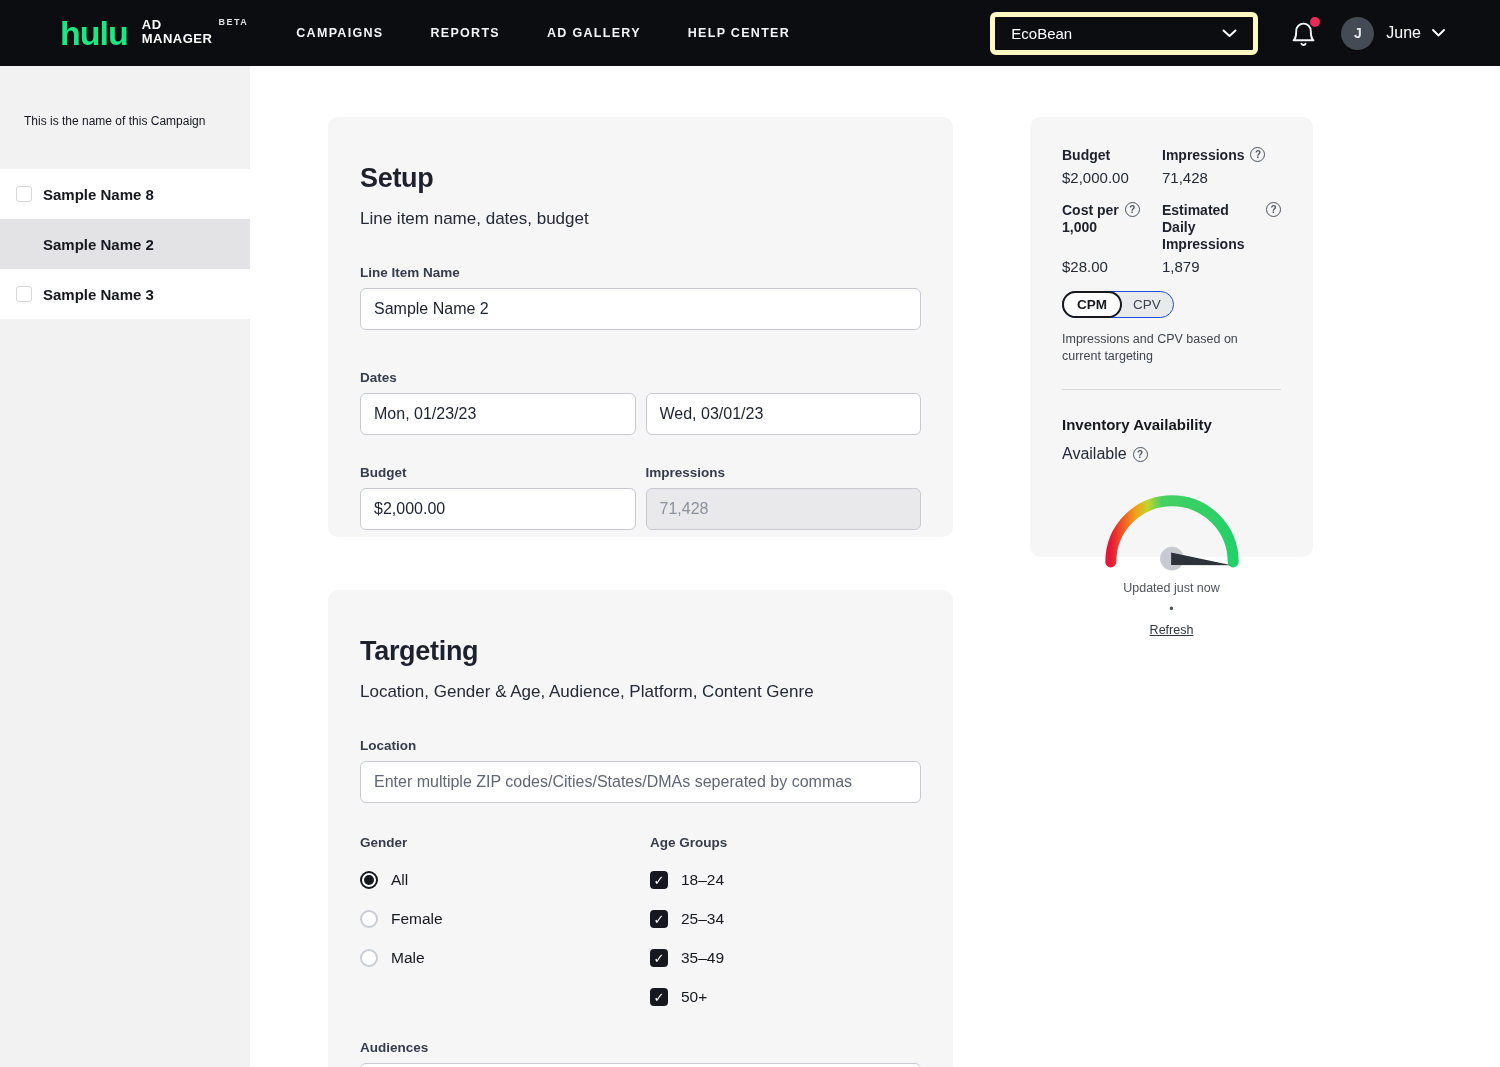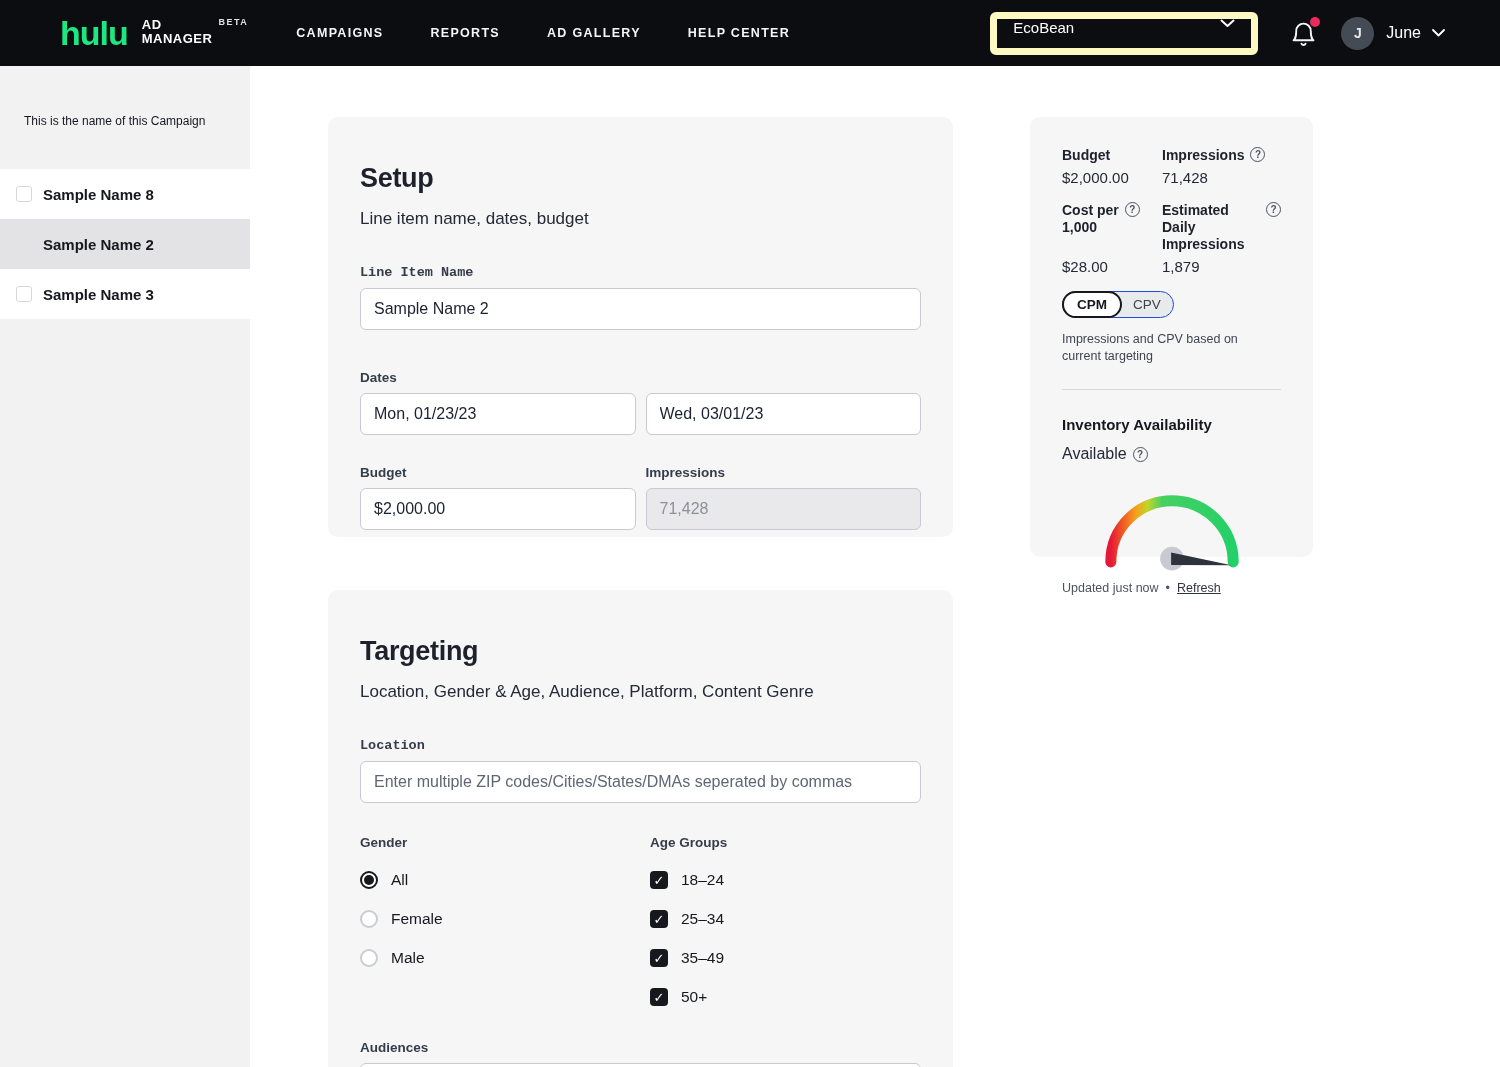--- a/index.html
+++ b/index.html
@@ -12,22 +12,22 @@
     background:#0b0d11; display:flex; align-items:center; padding:0 55px 0 60px; z-index:10; }
   .logo-group { display:flex; align-items:flex-start; }
   .logo-hulu { color:#1ce783; font-size:34px; font-weight:800; letter-spacing:-1px; line-height:34px; }
   .logo-product { margin-left:14px; margin-top:2px; color:#fff; font-size:13px; font-weight:800;
     line-height:14px; letter-spacing:.5px; }
   .logo-beta { margin-left:6px; margin-top:1px; color:#dfe1e5; font-size:9px; font-weight:700; letter-spacing:1.5px; }
   .nav { display:flex; align-items:center; margin-left:48px; gap:47px; }
   .nav-item { color:#f4f5f7; font-size:12.5px; font-weight:700; letter-spacing:1.3px;
     text-decoration:none; cursor:pointer; }
   .header-right { margin-left:auto; display:flex; align-items:center; }
-  .account-select { width:268px; height:43px; border:7px solid #fef9c3; border-radius:6px;
-    display:flex; align-items:flex-start; padding:0 16px; cursor:pointer; }
+  .account-select { width:268px; height:43px; border:5px solid #fef9c3; border-radius:6px;
+    display:flex; align-items:center; padding:0 16px; cursor:pointer; }
   .account-select-value { color:#fff; font-size:15px; flex:1; }
   .bell-wrap { position:relative; margin-left:33px; cursor:pointer; display:flex; }
   .bell-dot { position:absolute; top:-3px; right:-4px; width:10px; height:10px; border-radius:50%;
     background:#eb2a5c; }
   .user-menu { display:flex; align-items:center; margin-left:25px; cursor:pointer; }
   .avatar { width:33px; height:33px; border-radius:50%; background:#454b54; color:#e7e9ec;
     font-size:14px; font-weight:600; display:flex; align-items:center; justify-content:center; }
   .user-name { color:#fff; font-size:16px; margin-left:12px; margin-right:11px; }
 
   
@@ -41,21 +41,21 @@
   .side-label { color:#16181d; font-size:15px; font-weight:700; }
 
   
   .card { position:absolute; left:328px; width:625px; background:#f6f6f7; border-radius:10px;
     padding:30px 32px 36px 32px; }
   .card-setup { top:117px; height:420px; }
   .card-targeting { top:590px; height:540px; }
   .card-title { color:#1c212b; font-size:27px; font-weight:800; margin-top:16px; letter-spacing:-.3px; }
   .card-subtitle { color:#232936; font-size:17px; margin-top:15px; }
   .field-label { color:#353c4a; font-size:13.5px; font-weight:600; }
-  .mt-36 { margin-top:36px;font-family:Liberation Mono, monospace; } .mt-40 { margin-top:40px; } .mt-30 { margin-top:30px; }
+  .mt-36 { margin-top:36px; } .mt-40 { margin-top:40px; } .mt-30 { margin-top:30px; }
   .text-input { margin-top:8px; width:100%; height:42px; border:1px solid #c7cad1; border-radius:6px;
     background:#fff; font-family:inherit; font-size:16px; color:#1c2230; padding:0 13px; outline:none; }
   .text-input::placeholder { color:#5f6775; opacity:1; }
   .text-input.disabled { background:#e9e9eb; color:#8b919c; }
   .two-col { display:flex; gap:10px;justify-content:space-between; }
   .two-col > div { flex:1; }
 
   
   .tg-row { display:flex; margin-top:32px; }
   .tg-col-gender { width:290px; }
@@ -88,21 +88,21 @@
     border:1px solid #1d4ed8; border-radius:16px; }
   .toggle-opt { padding:4px 12px; font-size:13.5px; color:#3c434f; cursor:pointer; border-radius:14px; }
   .toggle-opt.active { background:#fff; border:2px solid #16181d; font-weight:700; color:#16181d;
     margin:-1px; padding:4px 13px; }
   .sum-note { margin-top:13px; color:#3f4551; font-size:12.5px; line-height:17px; width:205px; }
   .divider { border:none; border-top:1px solid #d9dadd; margin:24px 0 0 0; }
   .inv-title { margin-top:26px; color:#16181d; font-size:15px; font-weight:700; }
   .inv-status { margin-top:12px; display:flex; align-items:center; color:#232936; font-size:16px; }
   .gauge-wrap { margin-top:14px; display:flex; justify-content:center; }
   .updated-row { margin-top:8px; color:#4c535f; font-size:12.5px; display:flex; align-items:center;
-    justify-content:flex-start; gap:7px; }
+    justify-content:flex-start; gap:7px;flex-direction:column; }
   .refresh-link { color:#30363f; text-decoration:underline; cursor:pointer; }
 </style>
 </head>
 <body>
 
 <div id="app">
 
   <div class="header">
     <div class="logo-group">
       <span class="logo-hulu">hulu</span>

